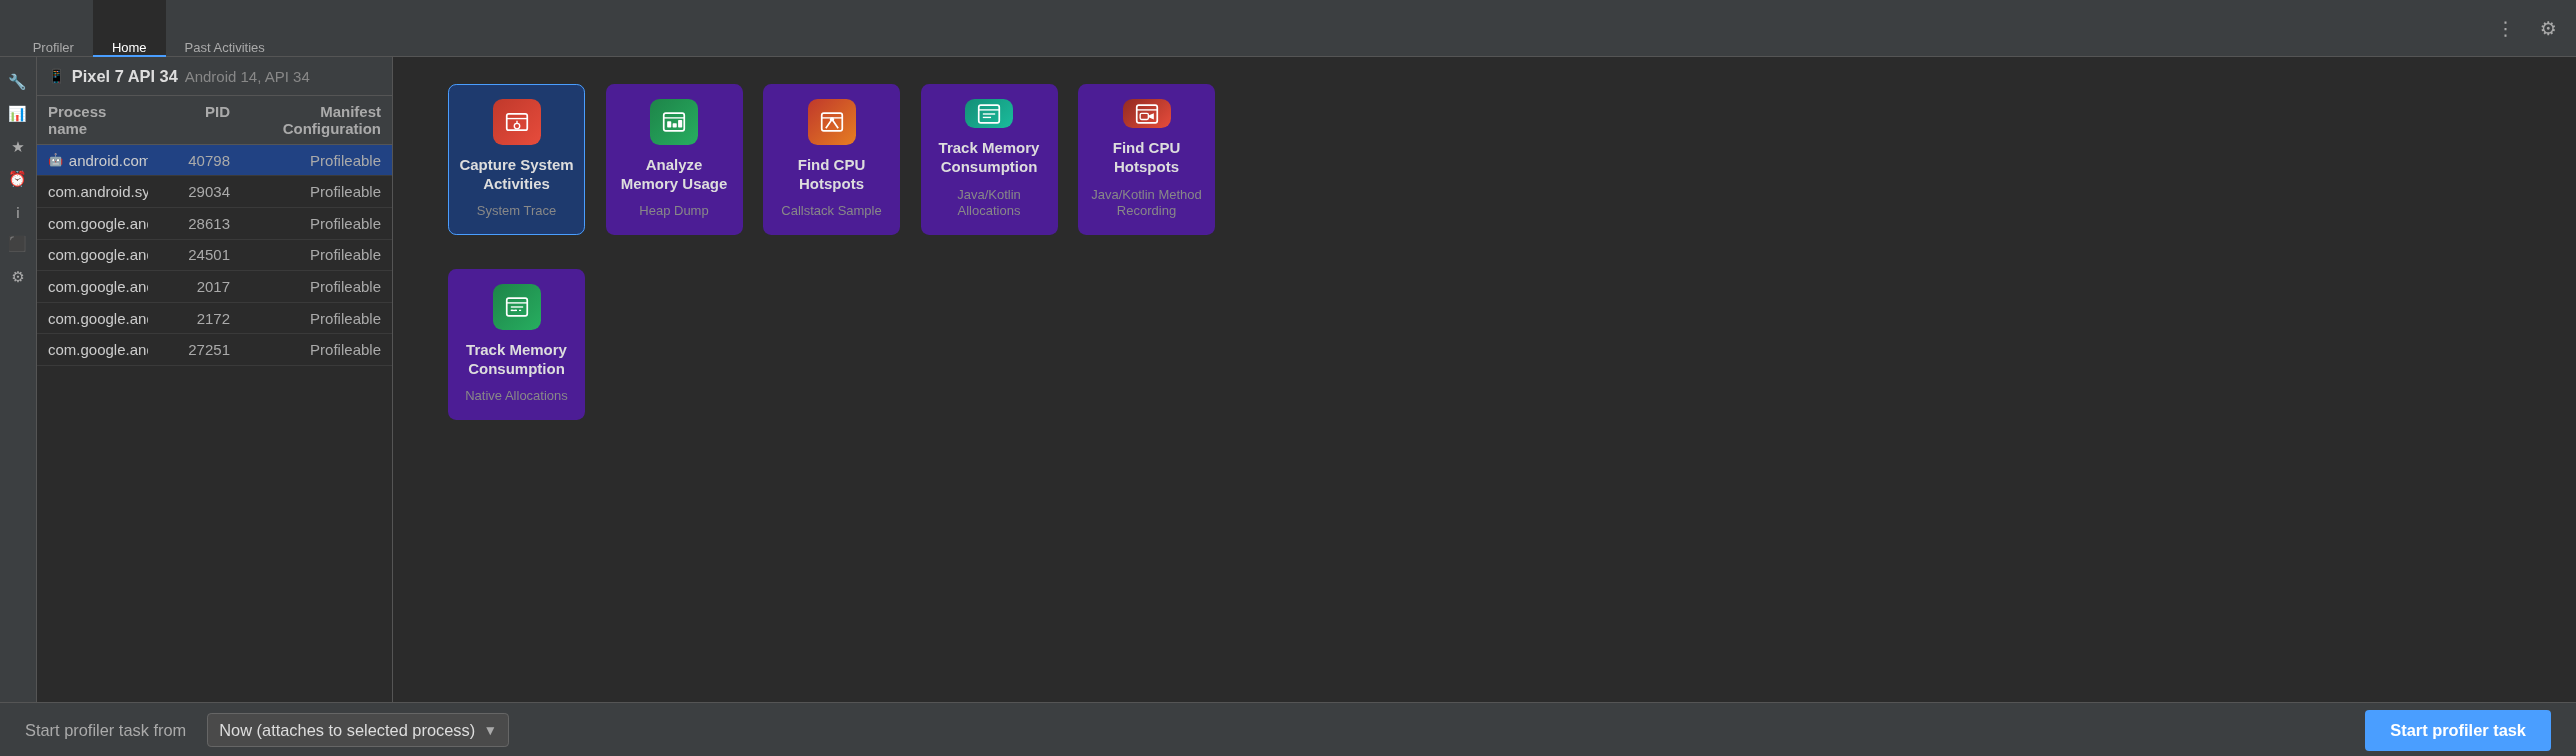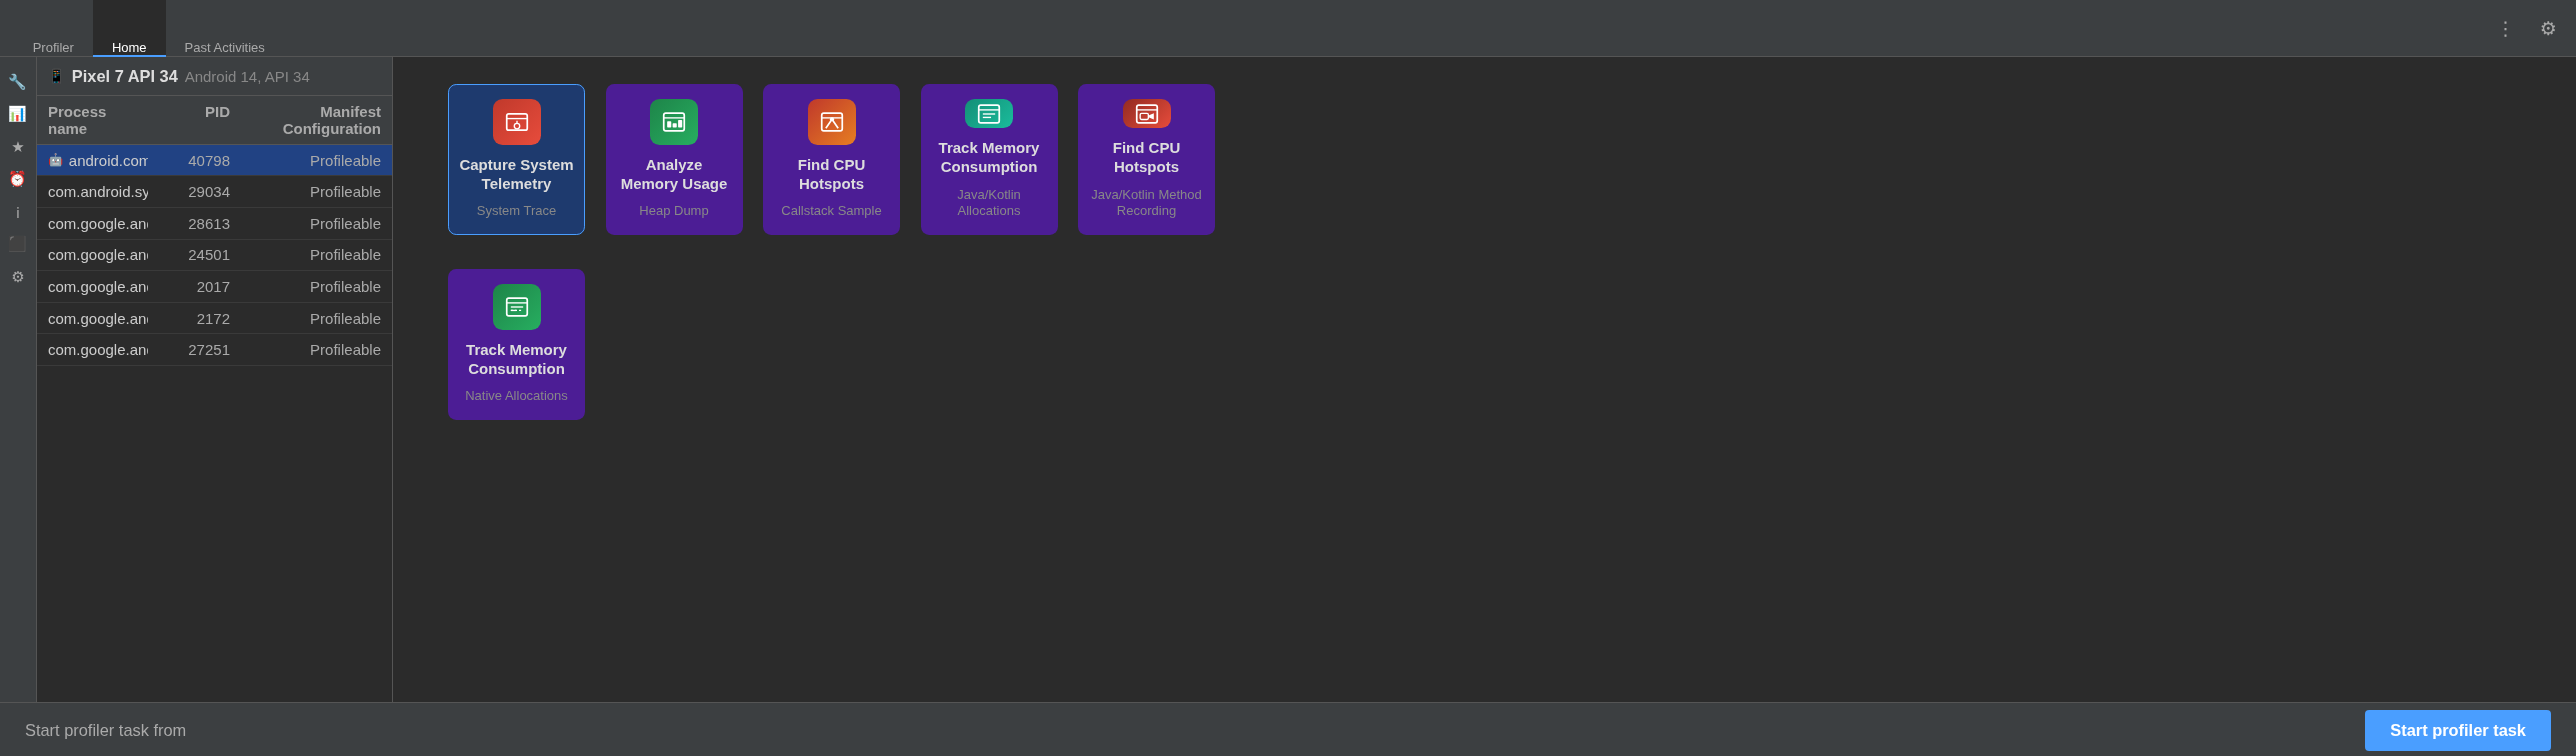--- a/index.html
+++ b/index.html
@@ -394,21 +394,21 @@
 
       <div class="task-card selected">
             <div class="task-icon-wrapper icon-orange">
               <svg width="26" height="26" viewBox="0 0 38 38" fill="none" xmlns="http://www.w3.org/2000/svg">
     <rect x="4" y="7" width="30" height="24" rx="3" stroke="#fff" stroke-width="2.5" fill="none"></rect>
     <line x1="4" y1="14" x2="34" y2="14" stroke="#fff" stroke-width="2"></line>
     <circle cx="19" cy="25" r="4" stroke="#fff" stroke-width="2" fill="none"></circle>
     <line x1="19" y1="21" x2="19" y2="17" stroke="#fff" stroke-width="2"></line>
   </svg>
             </div>
-            <div class="task-title">Capture System Telemetry</div>
+            <div class="task-title">Capture System Activities</div>
             <div class="task-subtitle">System Trace</div>
           </div>
           <div class="task-card">
             <div class="task-icon-wrapper icon-green">
               <svg width="26" height="26" viewBox="0 0 38 38" fill="none" xmlns="http://www.w3.org/2000/svg">
     <rect x="4" y="6" width="30" height="26" rx="3" stroke="#fff" stroke-width="2.5" fill="none"></rect>
     <line x1="4" y1="13" x2="34" y2="13" stroke="#fff" stroke-width="2"></line>
     <rect x="9" y="18" width="6" height="9" fill="#fff" rx="1"></rect>
     <rect x="17" y="21" width="6" height="6" fill="#fff" rx="1"></rect>
     <rect x="25" y="16" width="6" height="11" fill="#fff" rx="1"></rect>
@@ -467,15 +467,19 @@
             <div class="task-subtitle">Native Allocations</div>
           </div>
         </div>
     </div>
   </div>
 
 </div>
 
 <div class="bottom-bar">
   <span class="bottom-label">Start profiler task from</span>
+  <div class="dropdown-select">
+    <span>Now (attaches to selected process)</span>
+    <span class="dropdown-arrow">▼</span>
+  </div>
   <button class="start-btn">Start profiler task</button>
 </div>
 
 
 </body></html>

